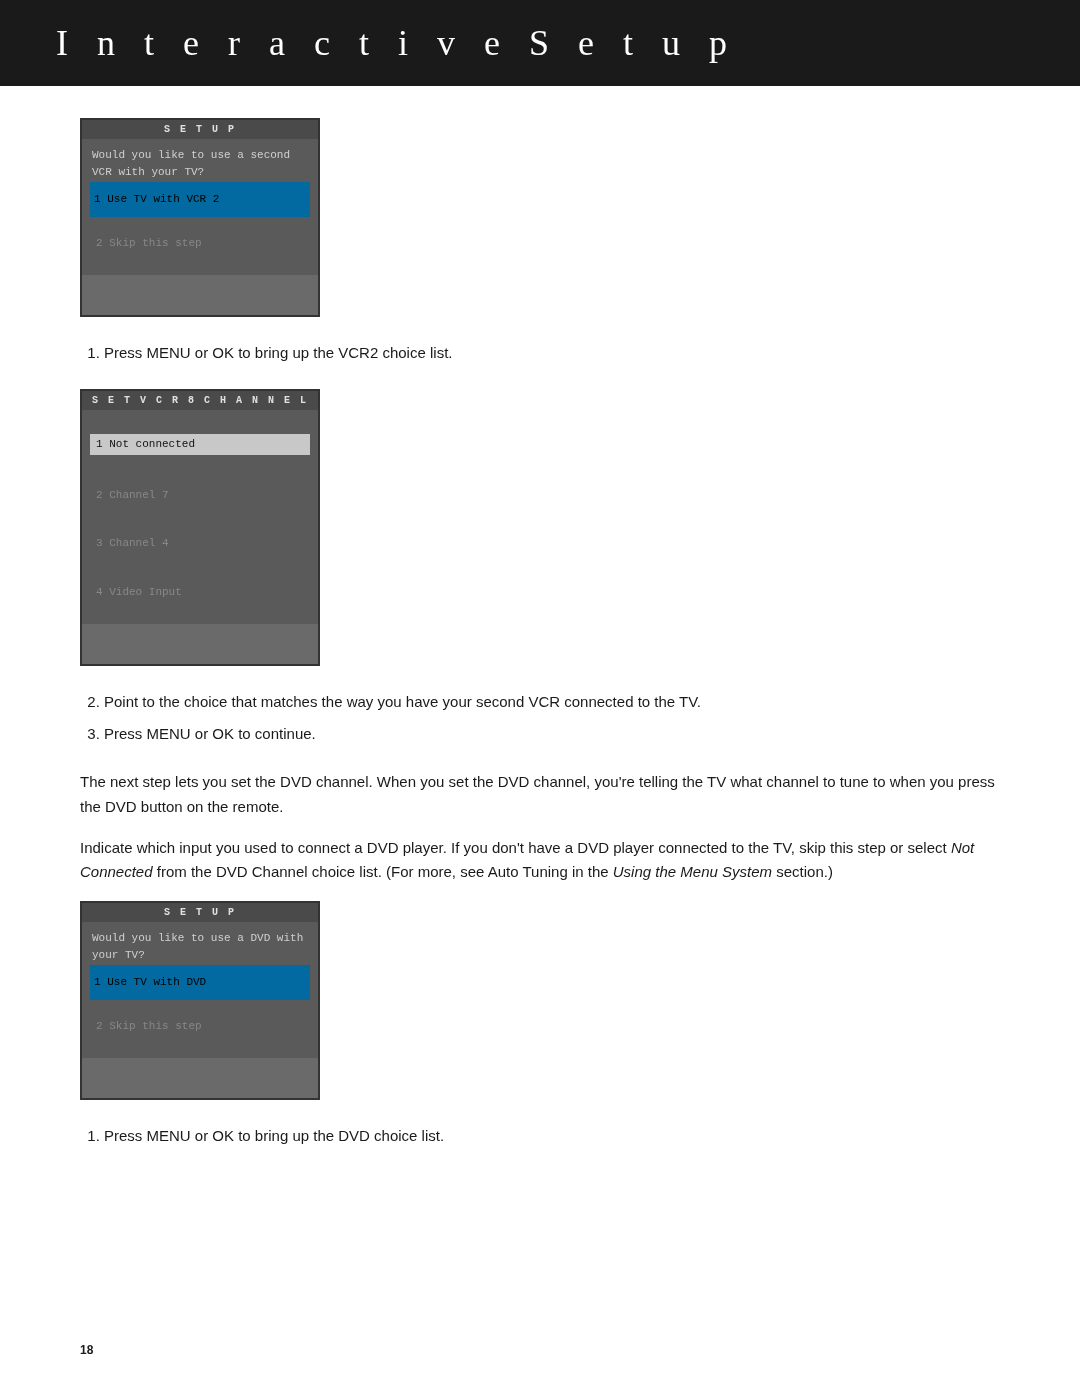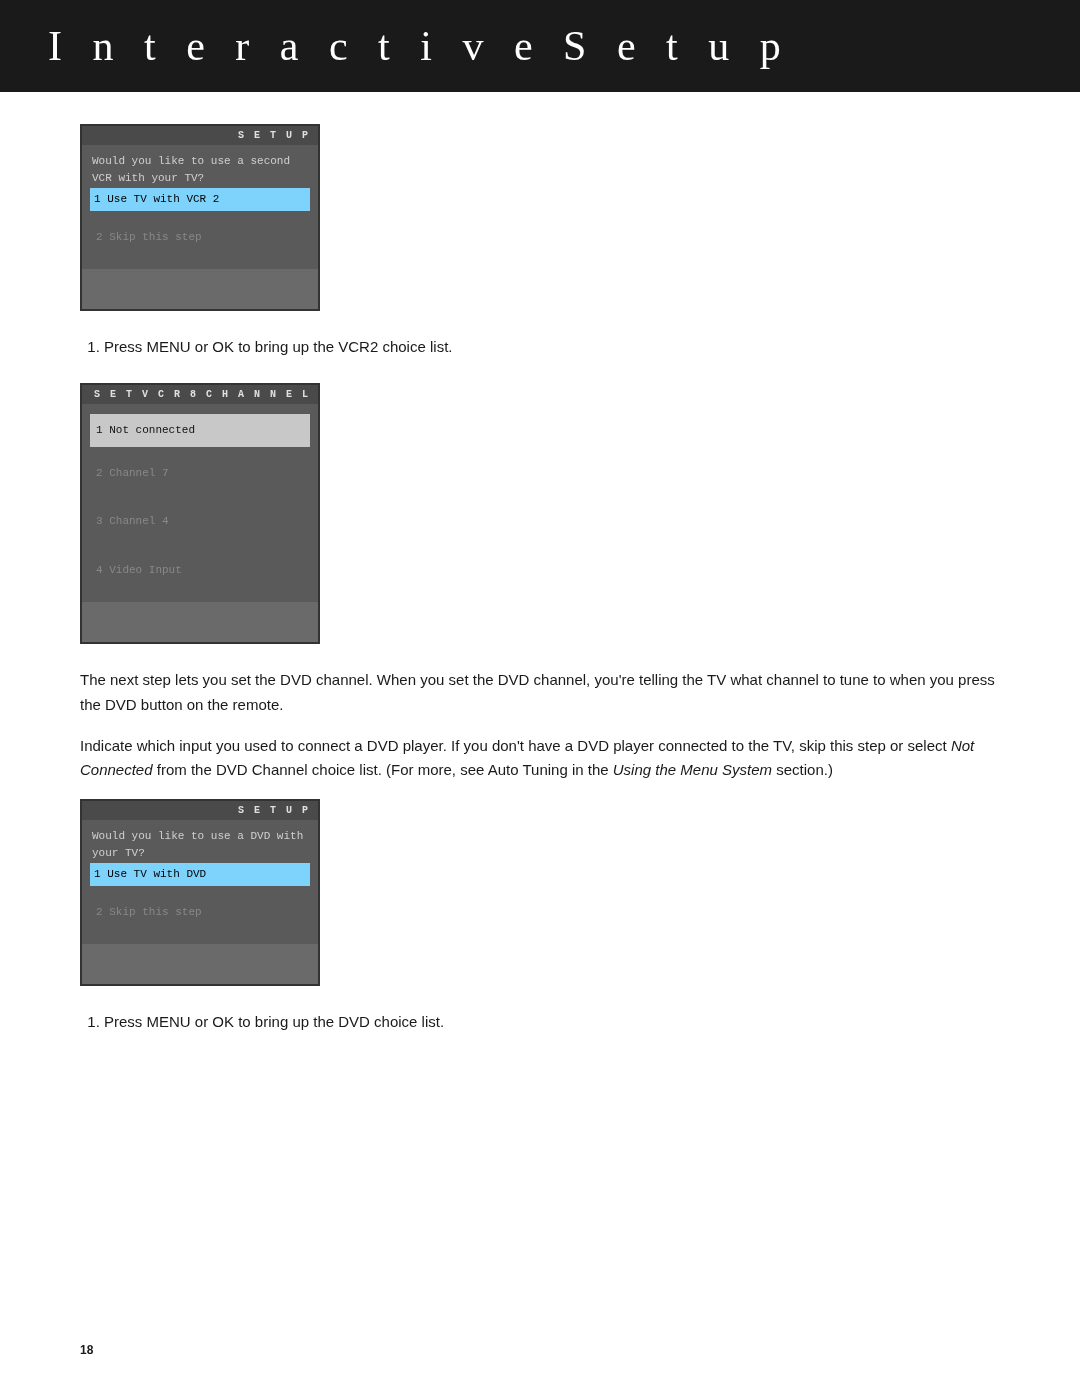--- a/index.html
+++ b/index.html
@@ -19,45 +19,46 @@
 
     
     .page-header {
       background: #1a1a1a;
       padding: 22px 48px 22px 48px;
       margin-bottom: 32px;
     }
 
     .page-title {
       color: #ffffff;
-      font-size: 42px;
+      font-size: 36px;
       font-family: Georgia, serif;
       letter-spacing: 10px;
       font-weight: normal;
+      margin-left: 8px;
     }
 
     
     .content {
       padding: 0 80px 60px 80px;
     }
 
     
     .screen-mockup {
       width: 240px;
       background: #5a5a5a;
       border: 2px solid #333;
       margin: 0 0 24px 0;
       font-family: 'Courier New', monospace;
       font-size: 11px;
     }
 
     .screen-title-bar {
       background: #4a4a4a;
       color: #e0e0e0;
-      text-align: right;
+      text-align: center;
       padding: 4px 8px;
       letter-spacing: 2px;
       font-size: 10px;
       font-weight: bold;
     }
 
     .screen-body {
       padding: 8px 10px;
       color: #d0d0d0;
       font-size: 11px;
@@ -112,39 +113,39 @@
       font-size: 12px;
       font-family: Arial, sans-serif;
       font-weight: bold;
     }
 
     .screen-text {
       color: #d0d0d0;
     }
 
     .screen-highlighted {
-      background: #7dd3fc;
+      background: #0369a1;
       color: #000;
       display: block;
-      padding: 3px 4px;
+      padding: 9px 4px;
       margin: 2px -2px;
     }
 
     .screen-dim {
       color: #888;
       display: block;
       padding: 16px 4px;
     }
 
     .screen-not-connected {
       background: #c8c8c8;
       color: #111;
       display: block;
-      padding: 8px 6px;
-      margin: 2px -2px;
+      padding: 2px 6px;
+      margin: 16px -2px;
     }
   </style>
 </head>
 <body>
 
 <div class="page-header">
   <h1 class="page-title">I n t e r a c t i v e   S e t u p</h1>
 </div>
 
 <div class="content">
@@ -169,20 +170,28 @@
     <div class="screen-title-bar">S E T   V C R 8   C H A N N E L</div>
     <div class="screen-body">
       <span class="screen-not-connected">1 Not connected</span>
       <span class="screen-dim">2 Channel 7</span>
       <span class="screen-dim">3 Channel 4</span>
       <span class="screen-dim">4 Video Input</span>
     </div>
     <div class="screen-footer"></div>
   </div>
 
+  <ol start="2">
+    <li>
+      <span>Point to the choice that matches the way you have your second VCR connected to the TV.</span>
+    </li>
+    <li>
+      <span>Press MENU or OK to continue.</span>
+    </li>
+  </ol>
 
 
   <p class="body-text">The next step lets you set the DVD channel. When you set the DVD channel, you're telling the TV what channel to tune to when you press the DVD button on the remote.</p>
   <p class="body-text">
     Indicate which input you used to connect a DVD player. If you don't have a DVD player connected to the TV, skip this step or select <span class="italic">Not Connected</span> from the DVD Channel choice list. (For more, see Auto Tuning in the <span class="italic">Using the Menu System</span> section.)
   </p>
 
   <div class="screen-mockup">
     <div class="screen-title-bar">S E T U P</div>
     <div class="screen-body">

